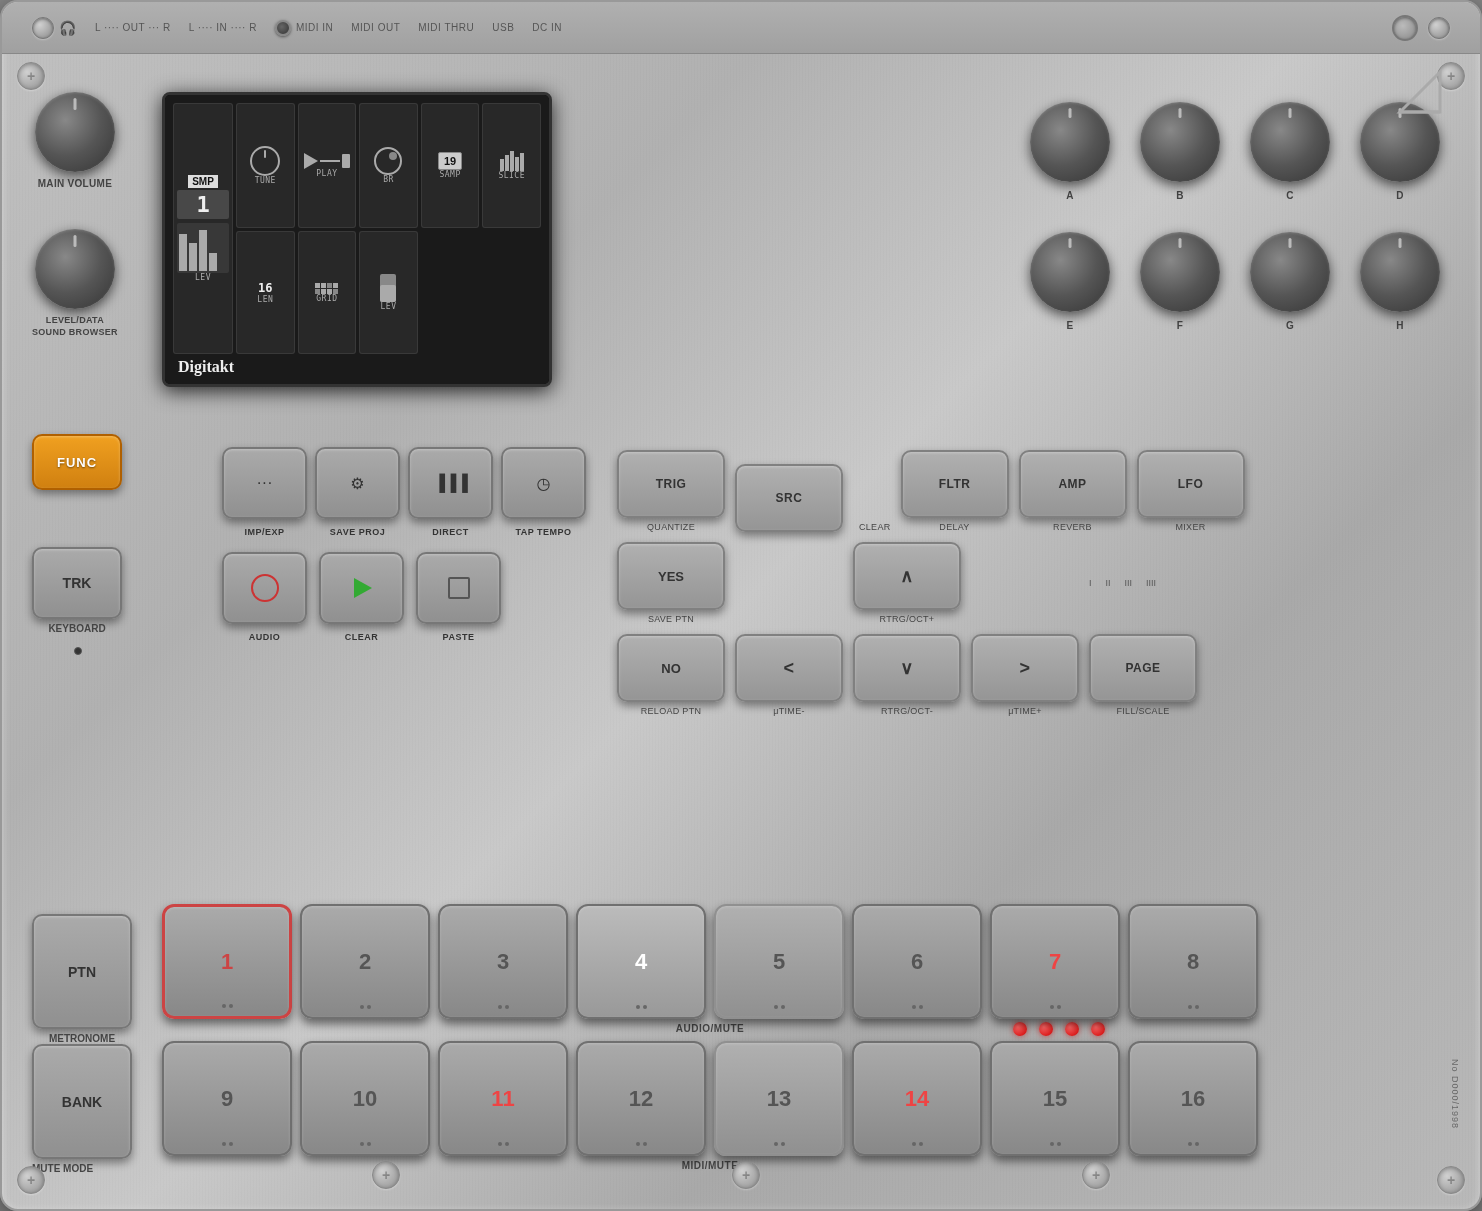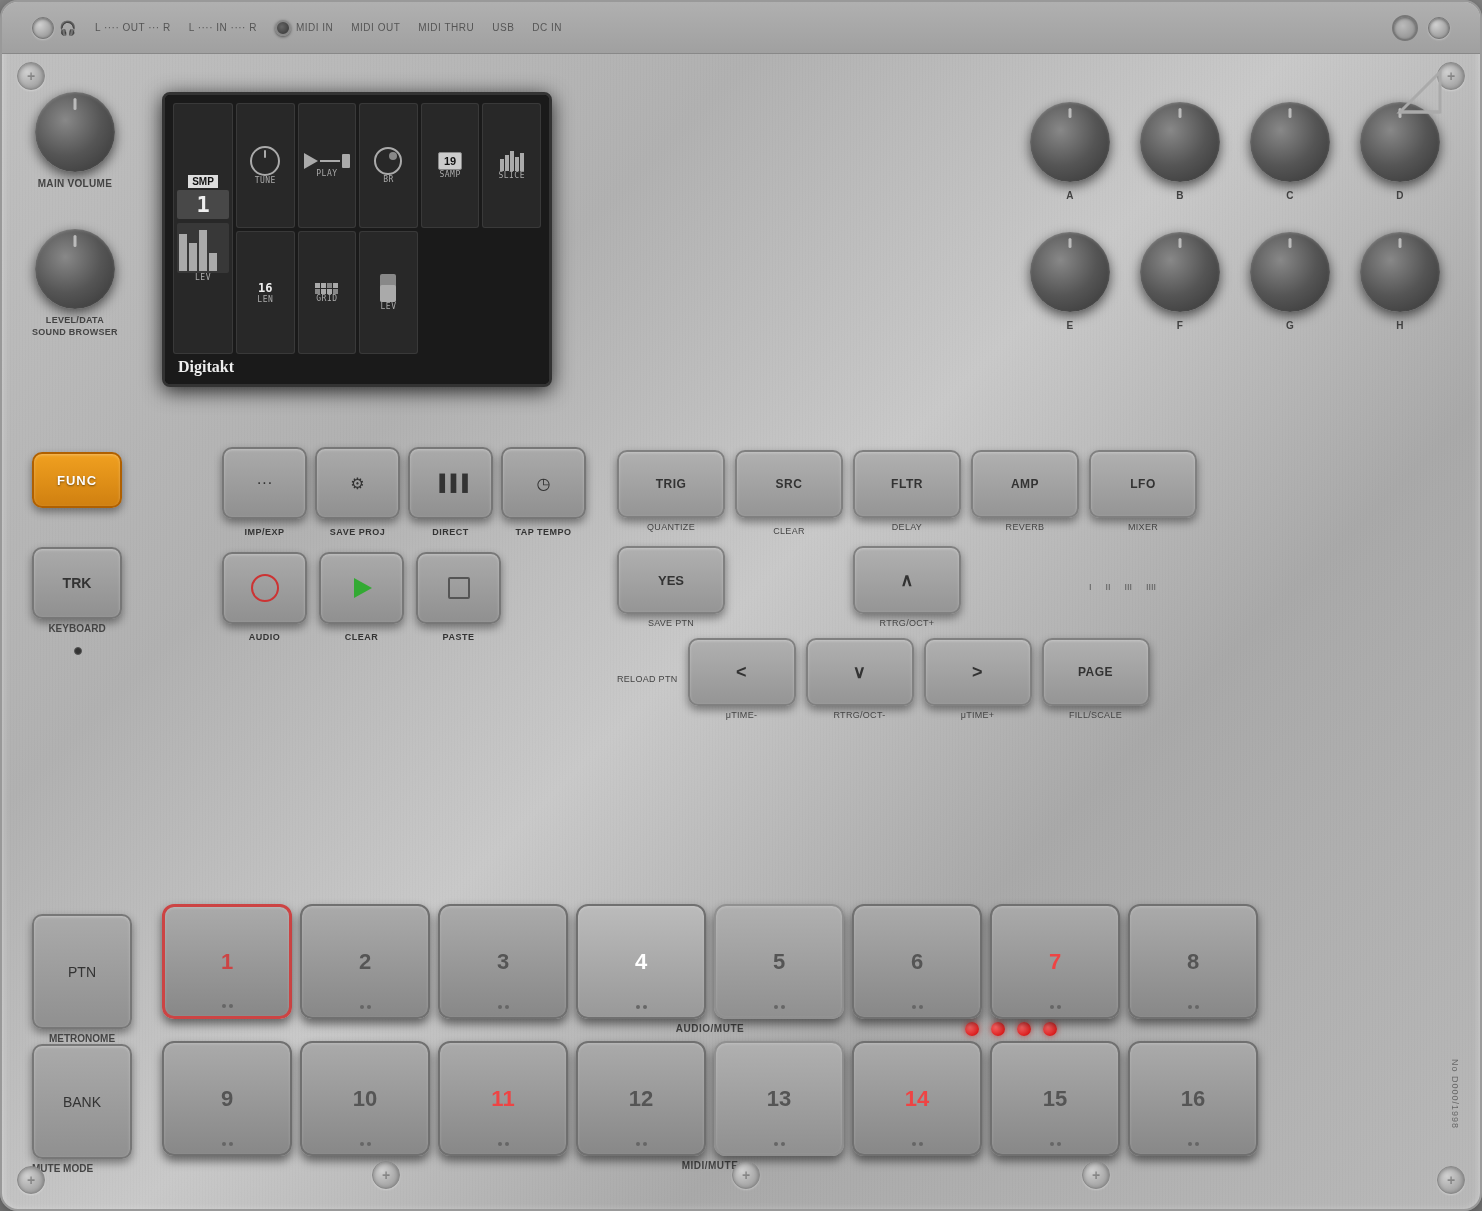--- a/index.html
+++ b/index.html
@@ -560,21 +560,21 @@
       border-radius: 10px;
       background: linear-gradient(180deg, #aaaaaa, #909090);
       border: 2px solid #777;
       box-shadow: 0 4px 8px rgba(0,0,0,0.4), inset 0 1px 3px rgba(255,255,255,0.3);
       cursor: pointer;
       display: flex;
       flex-direction: column;
       align-items: center;
       justify-content: center;
       font-size: 14px;
-      font-weight: normal;
+      font-weight: bold;
       color: #333;
       gap: 4px;
     }
 
     .serial-text {
       position: absolute;
       bottom: 80px;
       right: 20px;
       font-size: 9px;
       color: #666;
@@ -787,21 +787,21 @@
     <div class="knob-col">
       <div class="knob-medium"></div>
       <span class="knob-label">G</span>
     </div>
     <div class="knob-col">
       <div class="knob-medium"></div>
       <span class="knob-label">H</span>
     </div>
   </div>
 
-  <div style="position:absolute;top:450px;left:30px;z-index:10;">
+  <div style="position:absolute;top:432px;left:30px;z-index:10;">
     <div class="func-button">
       <span>FUNC</span>
     </div>
   </div>
 
   <div style="position:absolute;top:545px;left:30px;z-index:10;display:flex;flex-direction:column;align-items:center;gap:4px;">
     <div class="btn-trk">
       <span>TRK</span>
     </div>
     <span style="font-size:10px;color:#444;font-weight:bold;">KEYBOARD</span>
@@ -859,21 +859,21 @@
 
   <div style="position:absolute;top:448px;left:615px;z-index:10;">
 
     <div style="display:flex;gap:10px;margin-bottom:10px;">
       <div style="display:flex;flex-direction:column;align-items:center;gap:4px;">
         <div class="btn-nav" style="width:108px;">
           <span>TRIG</span>
         </div>
         <span class="btn-nav-sublabel">QUANTIZE</span>
       </div>
-      <div style="display:flex;flex-direction:column;align-items:center;gap:8px;">
+      <div style="display:flex;flex-direction:row;align-items:flex-end;gap:16px;">
         <div class="btn-nav" style="width:108px;">
           <span>SRC</span>
         </div>
         <span class="btn-nav-sublabel">CLEAR</span>
       </div>
       <div style="display:flex;flex-direction:column;align-items:center;gap:4px;">
         <div class="btn-nav" style="width:108px;">
           <span>FLTR</span>
         </div>
         <span class="btn-nav-sublabel">DELAY</span>
@@ -917,20 +917,23 @@
           <span>I</span>
           <span>II</span>
           <span>III</span>
           <span>IIII</span>
         </div>
       </div>
     </div>
 
     <div style="display:flex;gap:10px;align-items:center;">
       <div style="display:flex;flex-direction:column;align-items:center;gap:4px;">
+        <div class="btn-yes-no" style="width:108px;">
+          <span>NO</span>
+        </div>
         <span class="btn-nav-sublabel">RELOAD PTN</span>
       </div>
       <div style="display:flex;flex-direction:column;align-items:center;gap:4px;">
         <div class="btn-nav" style="width:108px;font-size:18px;">&lt;</div>
         <span class="btn-nav-sublabel">μTIME-</span>
       </div>
       <div style="display:flex;flex-direction:column;align-items:center;gap:4px;">
         <div class="btn-nav" style="width:108px;font-size:18px;">∨</div>
         <span class="btn-nav-sublabel">RTRG/OCT-</span>
       </div>

